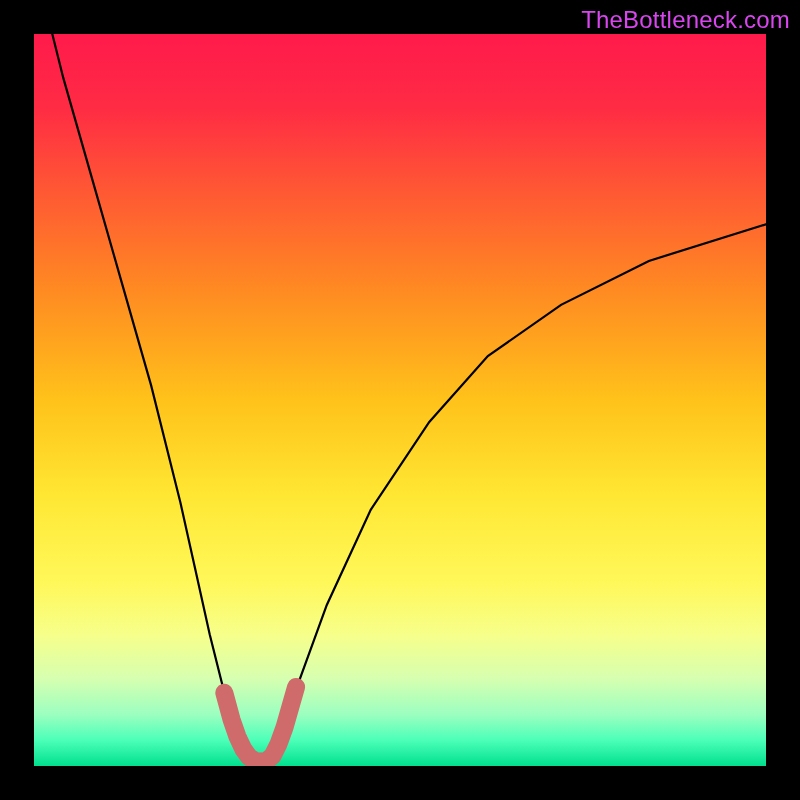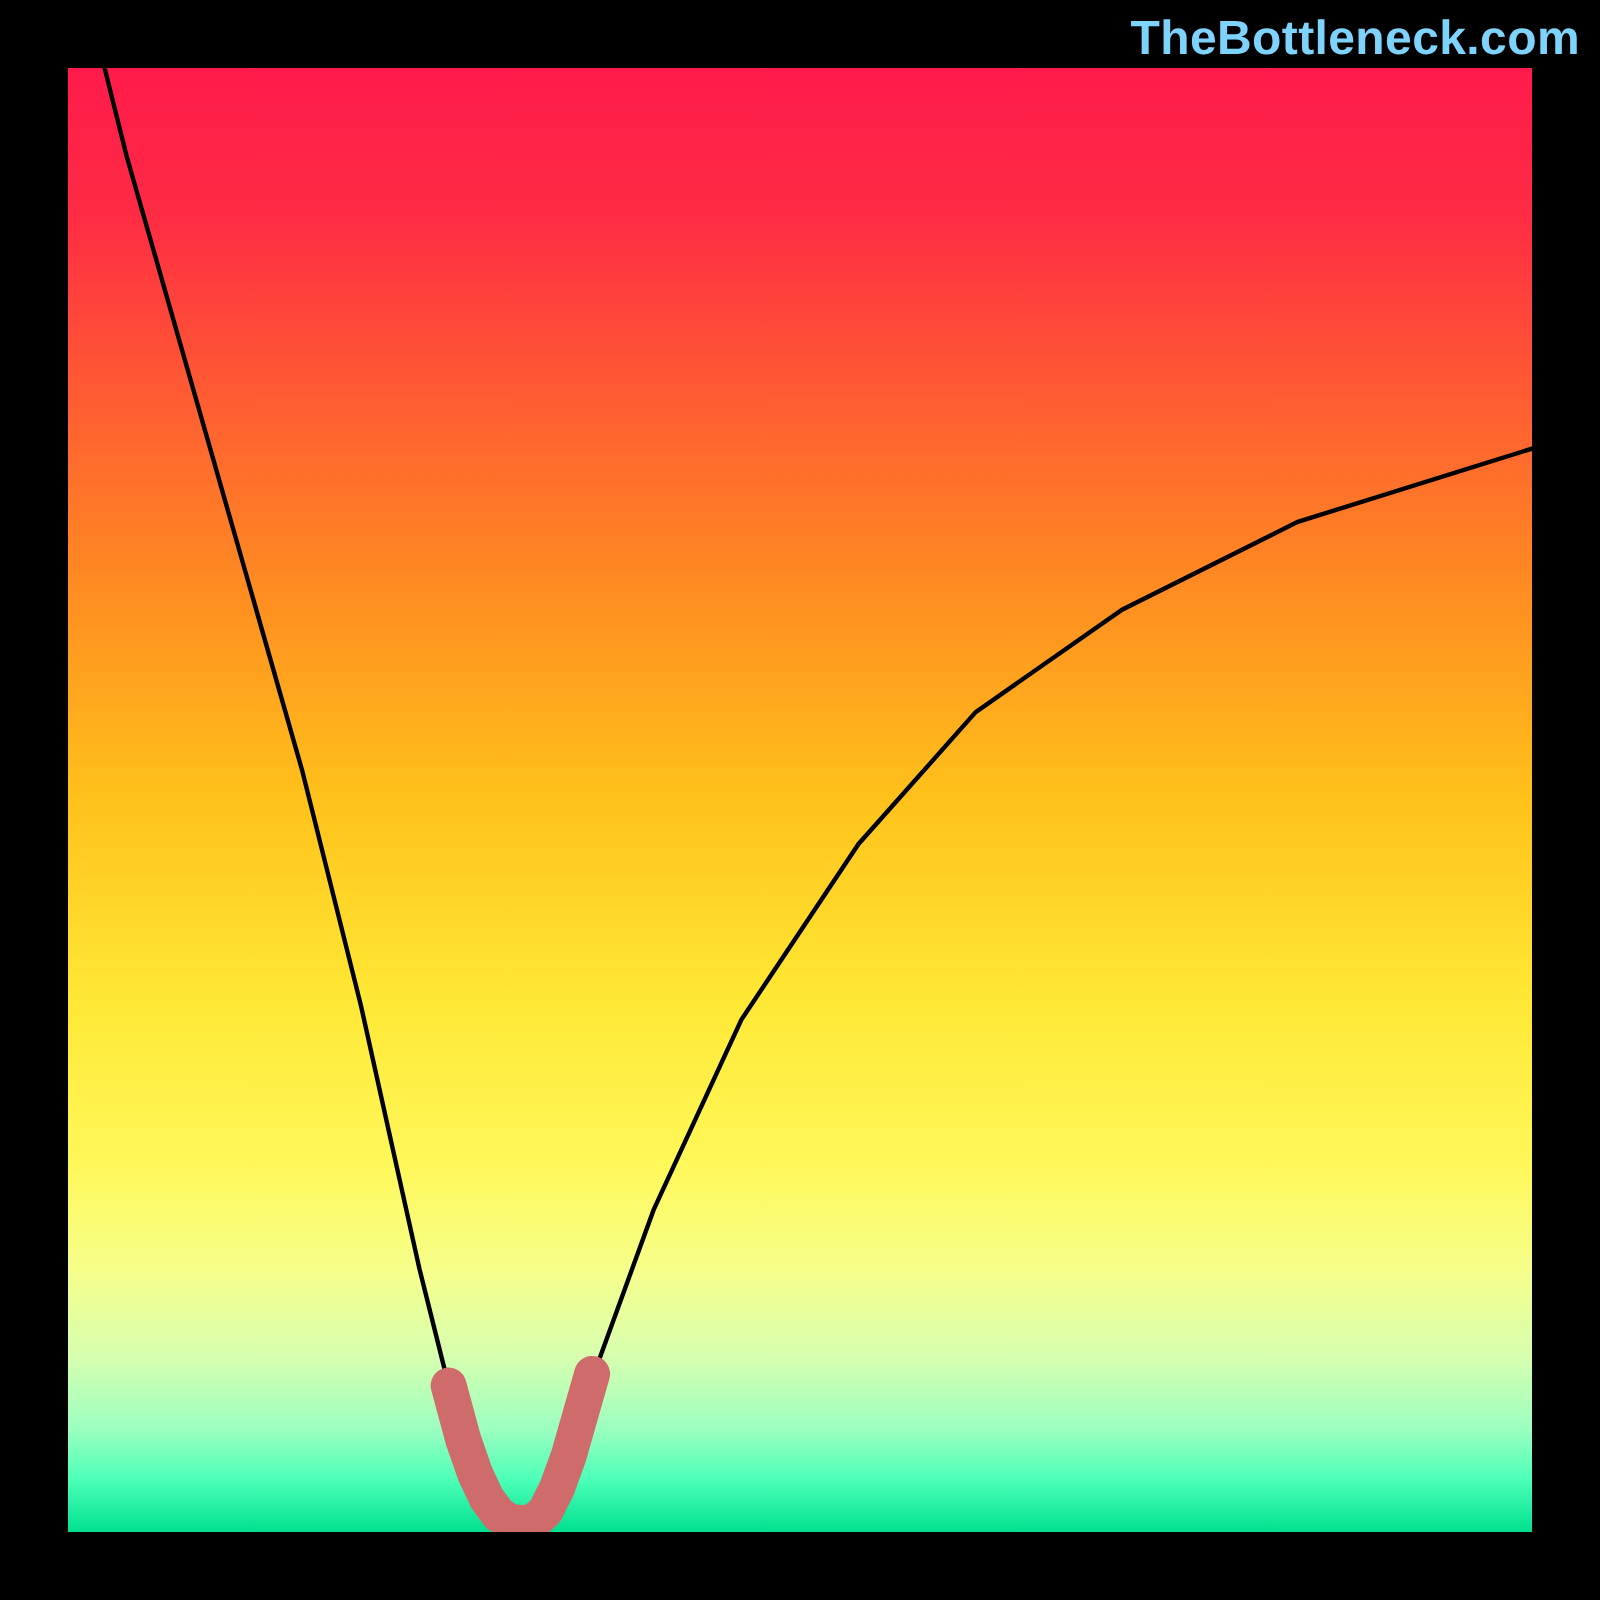--- a/index.html
+++ b/index.html
@@ -24,23 +24,23 @@
     left: 34px;
     top: 34px;
     width: 732px;
     height: 732px;
     overflow: hidden;
   }
   .watermark {
     position: absolute;
     top: 6px;
     right: 10px;
-    color: #7dd3fc;
+    color: #d946ef;
     font-size: 24px;
-    font-weight: 700;
+    font-weight: 400;
     letter-spacing: 0.2px;
     user-select: none;
   }
   svg { display: block; }
 </style>
 </head>
 <body>
 
 <div class="frame">
   <div class="watermark">TheBottleneck.com</div>

